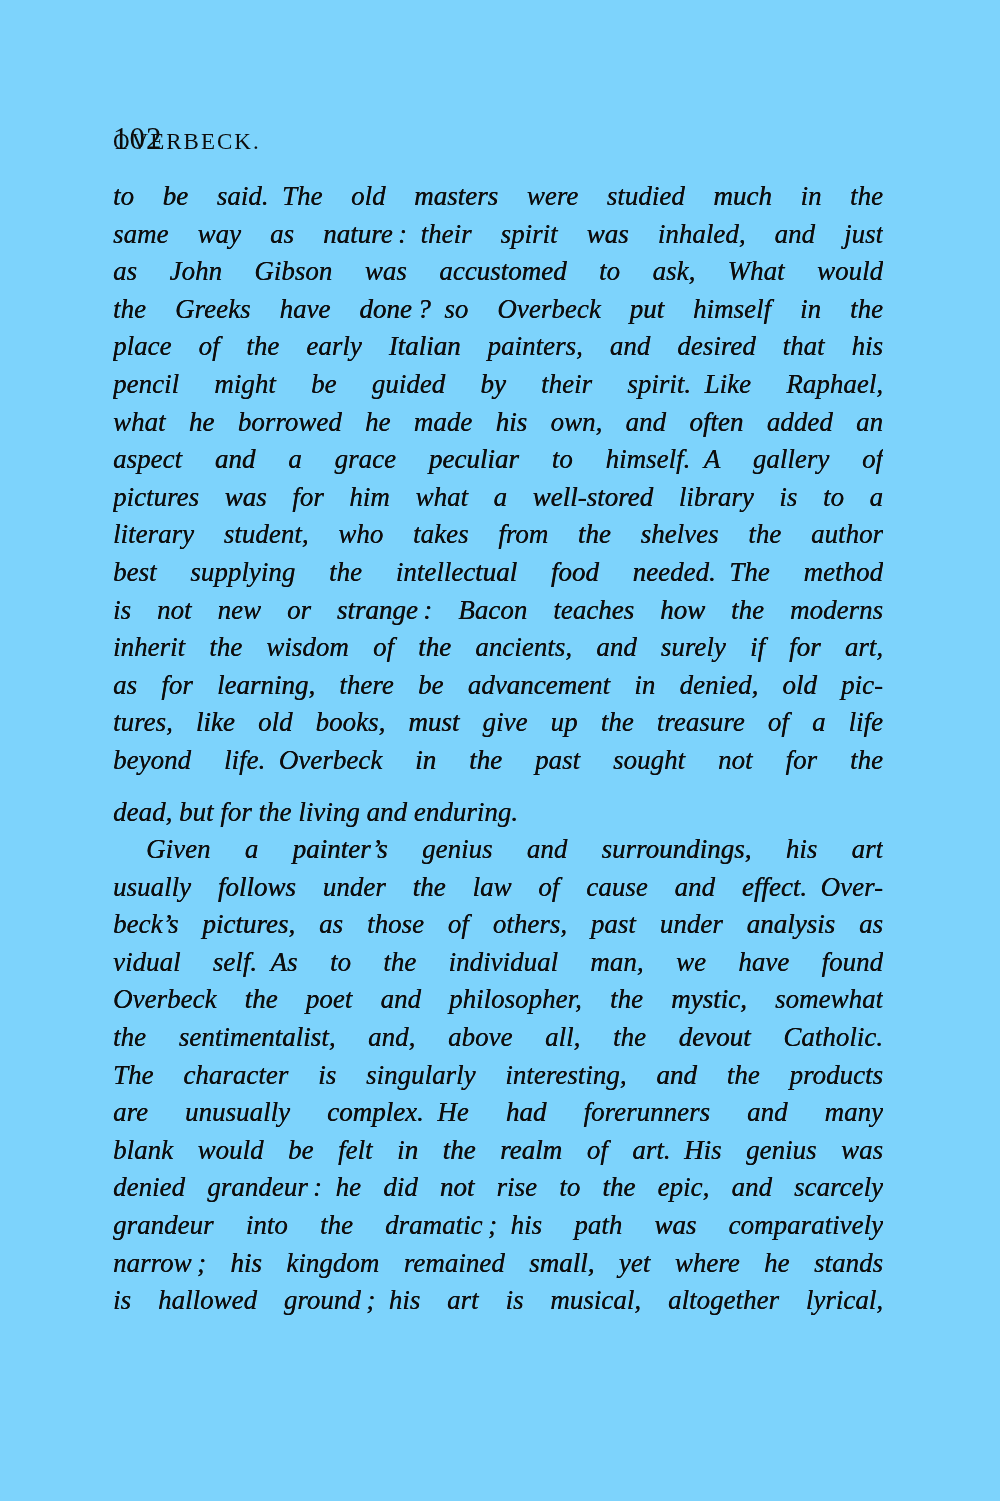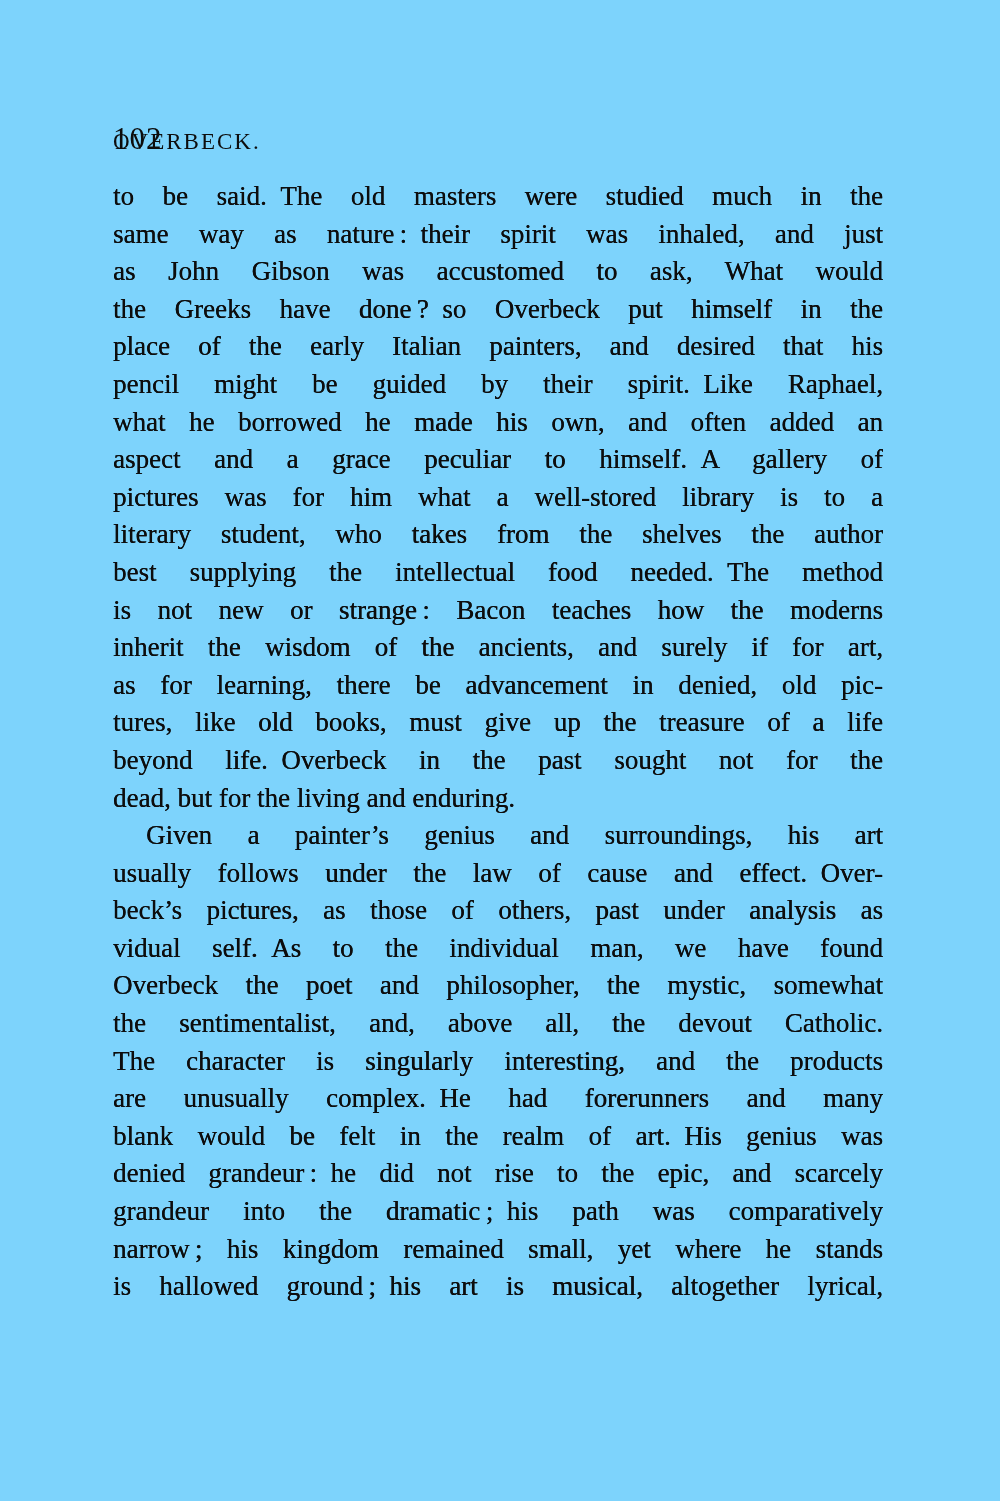--- a/index.html
+++ b/index.html
@@ -46,36 +46,38 @@
     letter-spacing: 2px;
   }
   .body-text {
     position: absolute;
     top: 178px;
     left: 113px;
     width: 770px;
   }
   .paragraph {
     margin: 0;
+    font-style: italic;
   }
   .line {
     font-size: 27px;
     line-height: 37.6px;
     height: 37.6px;
     overflow: hidden;
     text-align: justify;
     text-align-last: justify;
     
     text-shadow: 0.3px 0 0 currentColor;
   }
   .line.indent {
     padding-left: 33px;
   }
   .line.last {
     text-align-last: left;
+    margin-top: 14px;
   }
 </style>
 </head>
 <body>
 
 <div class="page">
 
   <div class="page-header">
     <div class="page-number">102</div>
     <div class="running-head">OVERBECK.</div>

